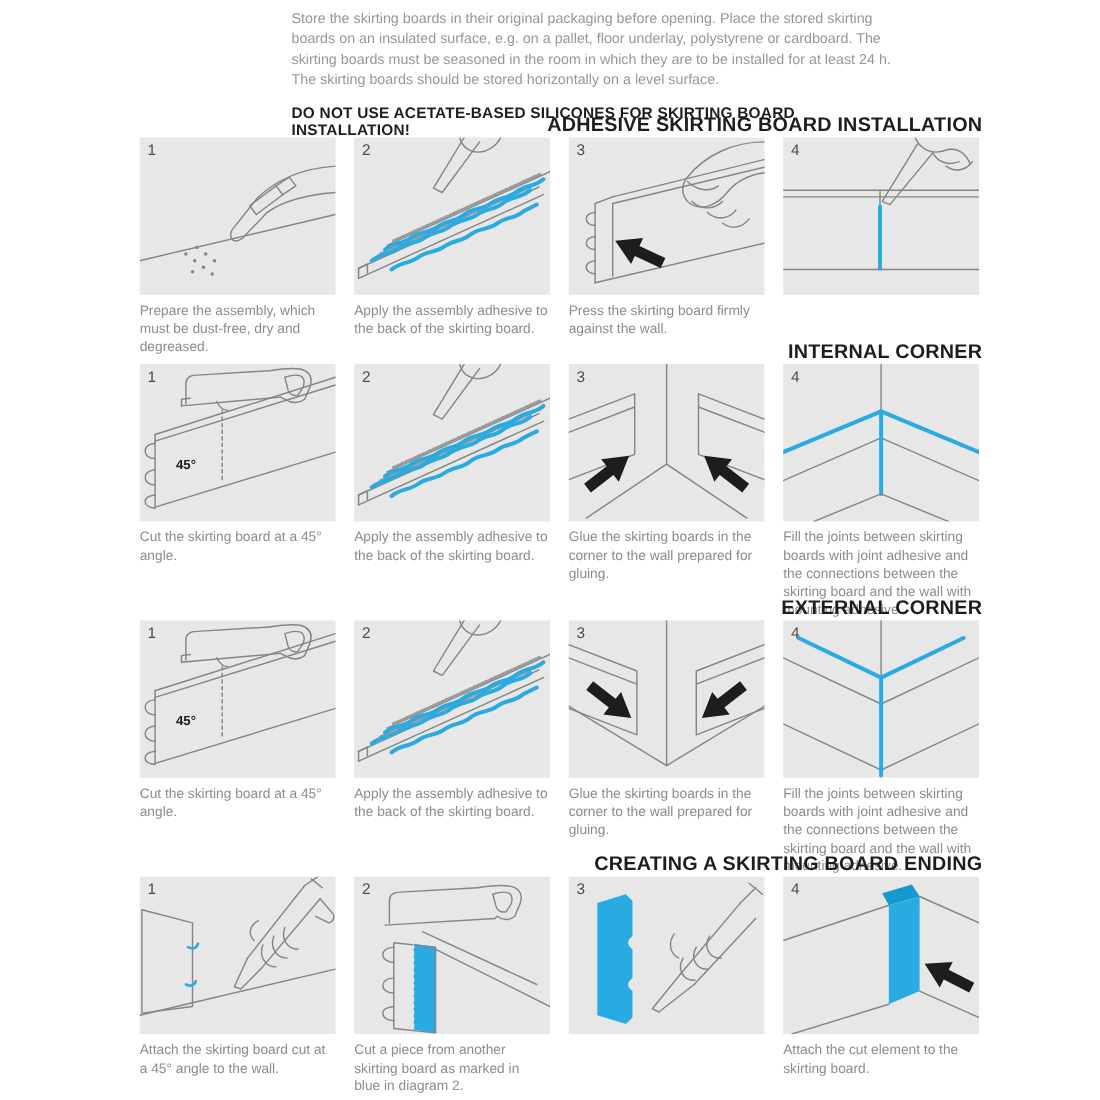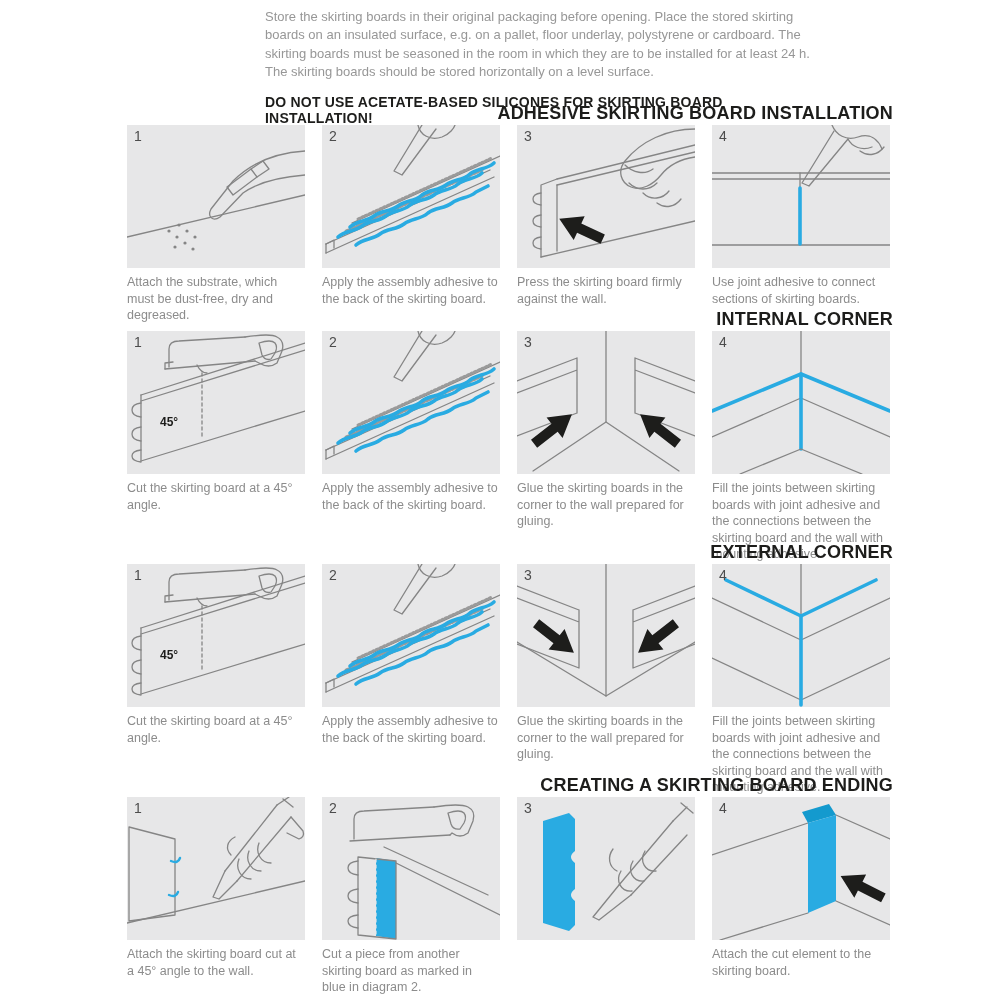--- a/index.html
+++ b/index.html
@@ -52,21 +52,21 @@
               <circle class="dot" cx="52" cy="100" r="1.6"></circle>
  <circle class="dot" cx="50" cy="112" r="1.6"></circle>
               <circle class="dot" cx="60" cy="106" r="1.6"></circle>
  <circle class="dot" cx="58" cy="118" r="1.6"></circle>
               <circle class="dot" cx="68" cy="112" r="1.6"></circle>
  <circle class="dot" cx="48" cy="122" r="1.6"></circle>
               <circle class="dot" cx="66" cy="124" r="1.6"></circle>
             </svg>
           <span class="num">1</span>
         </div>
-        <figcaption class="cap">Attach the substrate, which must be dust-free, dry and degreased.</figcaption>
+        <figcaption class="cap">Prepare the assembly, which must be dust-free, dry and degreased.</figcaption>
       </figure>
       <figure class="step">
         <div class="canvas">
           <svg class="art" viewBox="0 0 178 143">
  <path d="M4,128 L172,52"></path>
               <path d="M4,119 L168,45"></path>
               <path d="M30,98 L178,31"></path>
  <path d="M4,119 L4,128"></path>
               <path d="M4,119 L12,115 L12,123"></path>
  <path class="hatch" d="M36,94 L170,33"></path>
@@ -104,21 +104,20 @@
           <svg class="art" viewBox="0 0 178 143">
  <path d="M0,48 L178,48 M0,54 L178,54 M0,120 L178,120"></path>
  <path d="M88,48 L88,54 M88,54 L88,62"></path>
  <path class="b" d="M88,63 L88,119"></path>
  <path d="M122,6 L90,58 M136,14 L97,61 M90,58 L97,61"></path>
  <path d="M120,0 C124,10 134,16 146,12 C158,8 166,14 170,24"></path>
  <path d="M136,14 C140,22 150,26 160,22 M148,26 C156,32 166,30 172,22"></path>
             </svg>
           <span class="num">4</span>
         </div>
-        <figcaption class="cap">Use joint adhesive to connect sections of skirting boards.</figcaption>
       </figure>
     </div>
   </section>
 
   <section class="sec" style="top:309px">
     <h2 class="sec-title">INTERNAL CORNER</h2>
     <div class="row">
       <figure class="step">
         <div class="canvas">
           <svg class="art" viewBox="0 0 178 143">

